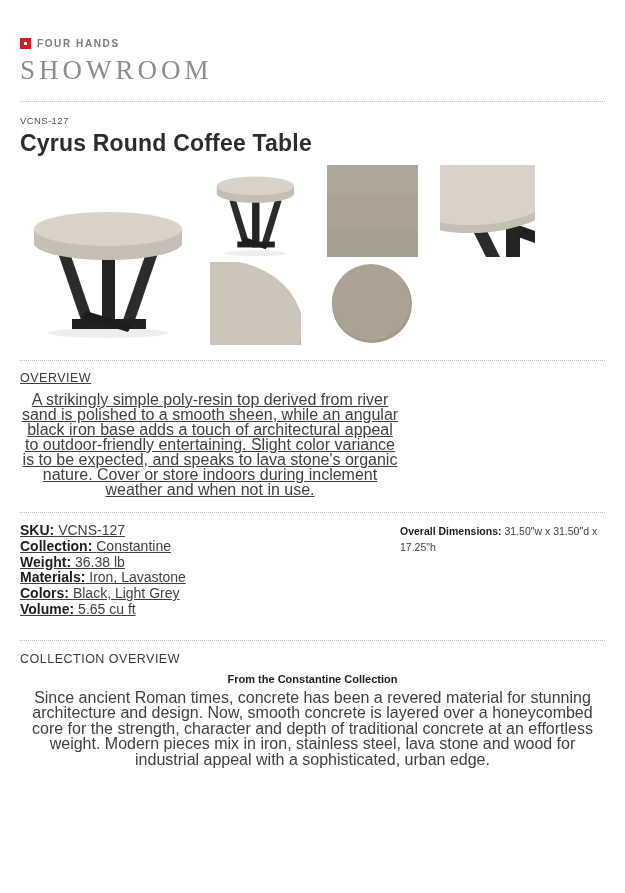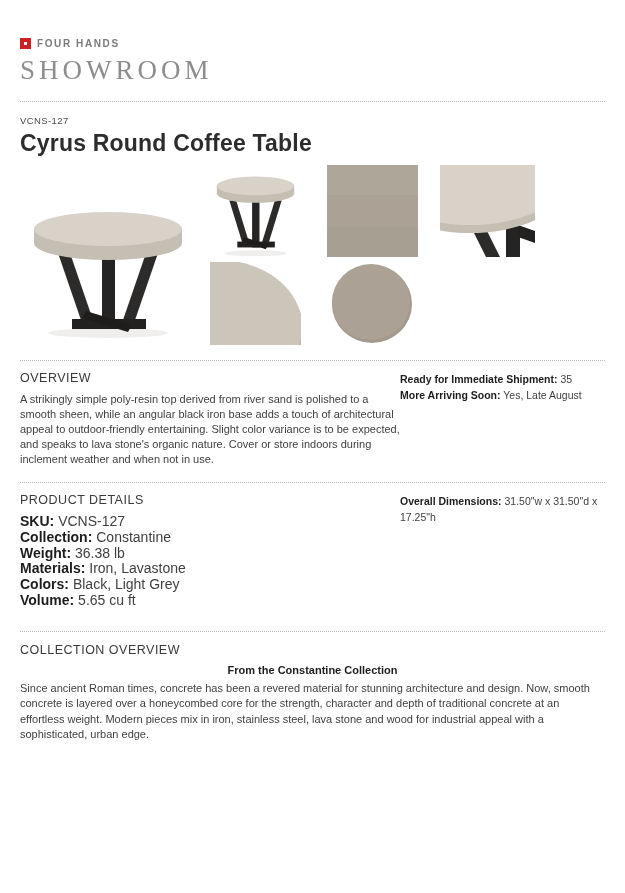--- a/index.html
+++ b/index.html
@@ -38,24 +38,24 @@
   .tile svg { display:block; width:100%; height:100%; }
   .tile-main   { left:8px;   top:36px; width:160px; height:140px; }
   .tile-small  { left:190px; top:5px;  width:91px;  height:88px; }
   .tile-edge   { left:190px; top:97px; width:91px;  height:83px; }
   .tile-square { left:307px; top:0;    width:91px;  height:92px; }
   .tile-circle { left:307px; top:97px; width:91px;  height:83px; }
   .tile-corner { left:420px; top:0;    width:95px;  height:92px; }
 
   
   .row { display:flex; margin:10px 20px 0 20px; }
-  .col-main { width:380px; }
+  .col-main { width:380px;text-decoration:underline; }
   .col-side { flex:1; }
   .section-heading { font-size:12.5px; font-weight:normal; letter-spacing:.5px; color:#3a3a3a; margin-bottom:7px; }
-  .body-text { font-size:11px; line-height:15px; color:#3f3f3f; }
+  .body-text { font-size:16px; line-height:15px; color:#3f3f3f;text-align:center; }
   .kv-line { font-size:14px; line-height:15.8px; color:#3f3f3f; }
   .kv-line b { color:#1d1d1d; }
   .side-line { font-size:10.5px; line-height:16px; color:#3f3f3f; }
   .side-line b { color:#1d1d1d; }
 
   
   .collection { margin:11px 20px 10px 20px; }
   .sub-heading { font-size:11px; font-weight:bold; color:#1d1d1d; margin-bottom:5px;text-align:center; }
 </style>
 </head>
@@ -141,37 +141,26 @@
     </div>
   </div>
 
   <hr class="dotted">
 
   <div class="row">
     <div class="col-main">
       <h2 class="section-heading">OVERVIEW</h2>
       <p class="body-text">A strikingly simple poly-resin top derived from river sand is polished to a smooth sheen, while an angular black iron base adds a touch of architectural appeal to outdoor-friendly entertaining. Slight color variance is to be expected, and speaks to lava stone's organic nature. Cover or store indoors during inclement weather and when not in use.</p>
     </div>
-    <div class="col-side">
-      <div class="side-line">
-        <b>Ready for Immediate Shipment:</b>
-        <span>35</span>
-      </div>
-      <div class="side-line">
-        <b>More Arriving Soon:</b>
-        <span>Yes, Late August</span>
-      </div>
-    </div>
   </div>
 
   <hr class="dotted">
 
   <div class="row">
     <div class="col-main">
-      <h2 class="section-heading">PRODUCT DETAILS</h2>
       <div class="kv-line">
         <b>SKU:</b>
         <span>VCNS-127</span>
       </div>
       <div class="kv-line">
         <b>Collection:</b>
         <span>Constantine</span>
       </div>
       <div class="kv-line">
         <b>Weight:</b>

